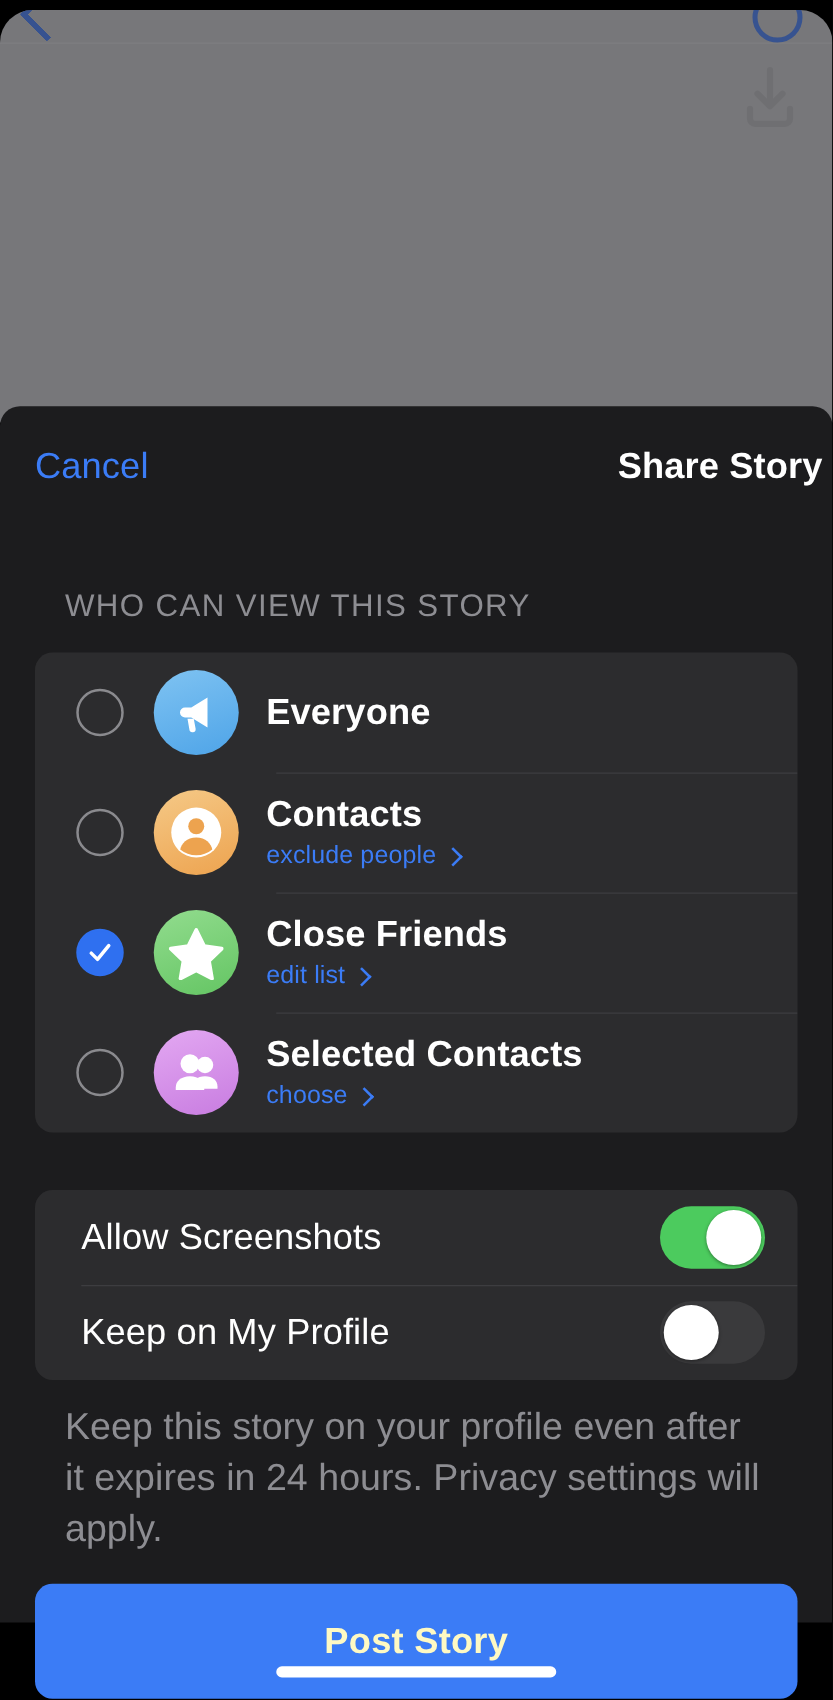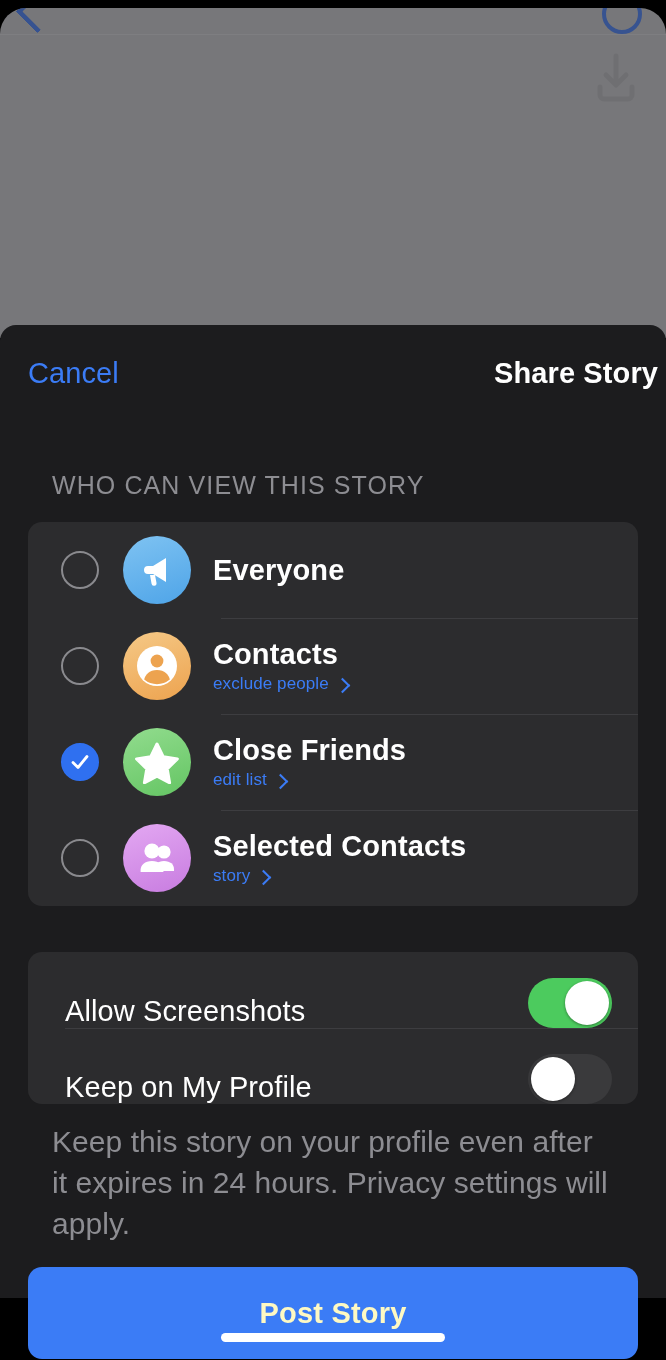--- a/index.html
+++ b/index.html
@@ -188,21 +188,21 @@
   .row-text { display: flex; flex-direction: column; justify-content: center; }
   .row-title {
     font-size: 29px;
     color: #fff;
     font-weight: bold;
     letter-spacing: .1px;
     line-height: 1.12;
   }
   .row-sub {
     margin-top: 4px;
-    font-size: 17px;
+    font-size: 20px;
     color: #3b7cf6;
     letter-spacing: .1px;
     display: flex;
     align-items: center;
     gap: 8px;
     cursor: pointer;
   }
   .chev {
     display: inline-block;
     width: 9px;
@@ -211,21 +211,21 @@
     border-top: 2.6px solid #3b7cf6;
     transform: rotate(45deg);
     position: relative;
     top: 1px;
   }
 
   
   .card-toggles { margin-top: 46px; }
   .trow {
     display: flex;
-    align-items: flex-end;
+    align-items: center;
     justify-content: space-between;
     position: relative;
     padding: 0 26px;
     height: 76px;
   }
   .trow + .trow::before {
     content: "";
     position: absolute;
     left: 26px;
     right: 0;
@@ -380,21 +380,21 @@
           <svg width="44" height="44" viewBox="0 0 44 44">
             <circle cx="29" cy="16" r="6.6" fill="#fff"></circle>
             <path d="M29 25 c-6.4 0 -10 3.6 -10 8.2 V35 h20 v-1.8 C39 28.6 35.4 25 29 25 z" fill="#fff"></path>
             <circle cx="17" cy="15" r="7.6" fill="#fff"></circle>
             <path d="M17 25 c-7.2 0 -11.4 4 -11.4 9 V36 h22.8 v-2 C28.4 29 24.2 25 17 25 z" fill="#fff"></path>
           </svg>
         </div>
         <div class="row-text">
           <div class="row-title">Selected Contacts</div>
           <div class="row-sub">
-            <span>story</span>
+            <span>choose</span>
             <span class="chev"></span>
           </div>
         </div>
       </div>
 
     </div>
 
     <div class="card card-toggles">
       <div class="trow">
         <div class="trow-label">Allow Screenshots</div>

